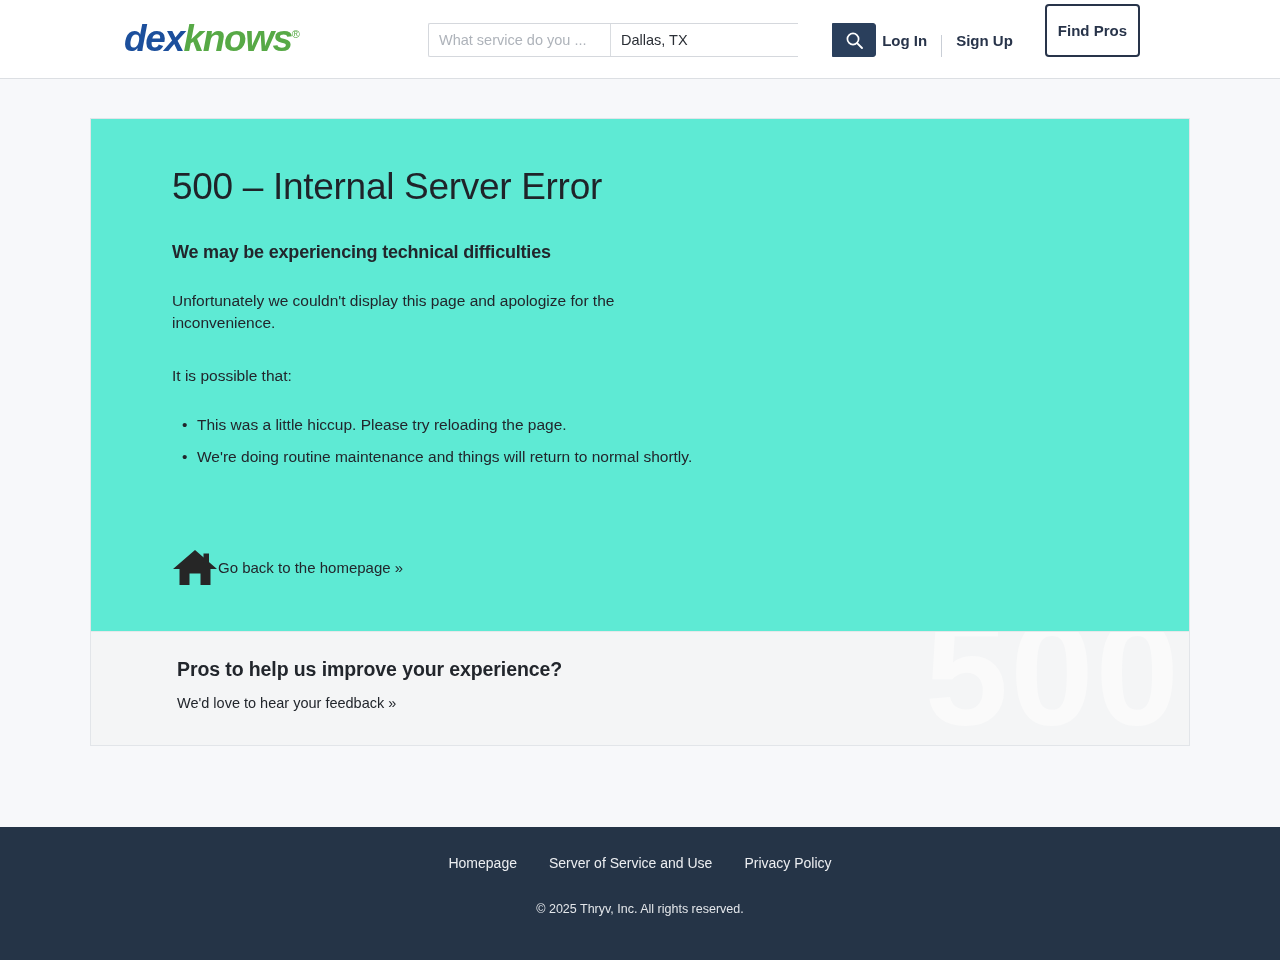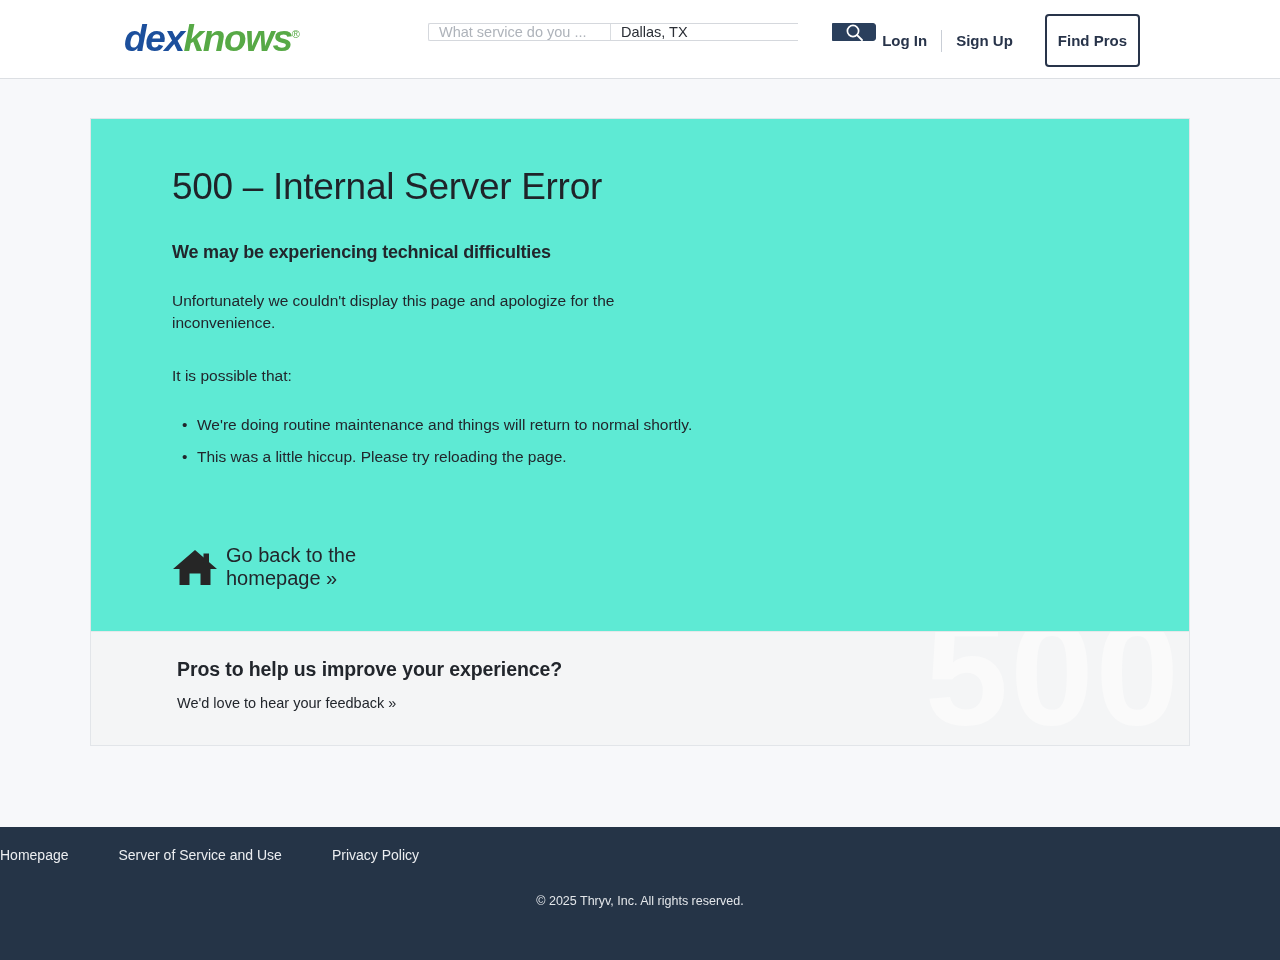--- a/index.html
+++ b/index.html
@@ -46,21 +46,21 @@
     font-weight: normal;
     color: #57a946;
     vertical-align: super;
     letter-spacing: 0;
   }
 
   .searchbar {
     position: absolute;
     left: 428px;
     top: 23px;
-    height: 18px;
+    height: 34px;
     display: flex;
     align-items: stretch;
     gap: 34px;
   }
   .search-fields {
     display: flex;
     align-items: stretch;
     width: 370px;
     border: 1px solid #d5d8dd;
     border-right: none;
@@ -93,21 +93,21 @@
     cursor: pointer;
     padding: 0;
   }
   .search-btn svg { display: block; }
 
   .header-actions {
     position: absolute;
     right: 140px;
     top: 24px;
     display: flex;
-    align-items: center;
+    align-items: flex-end;
     gap: 0;
     height: 33px;
   }
   .hdr-link {
     font-size: 15px;
     font-weight: bold;
     color: #28344a;
     text-decoration: none;
     padding: 0 14px;
     line-height: 33px;
@@ -191,22 +191,22 @@
   .homepage-link {
     display: flex;
     align-items: center;
     margin-top: 71px;
     width: 270px;
     text-decoration: none;
     cursor: pointer;
   }
   .home-icon { width: 46px; height: 46px; flex: none; }
   .homepage-label {
-    margin-left: 8px;
-    font-size: 20px;
+    margin-left: 0;
+    font-size: 15px;
     color: #22262c;
   }
 
   
   .feedback {
     position: absolute;
     left: 0;
     bottom: 0;
     width: 1100px;
     height: 114px;
@@ -250,23 +250,24 @@
     position: absolute;
     left: 0;
     bottom: 0;
     width: 1280px;
     height: 133px;
     background: #253447;
     color: #e8eaed;
   }
   .footer-links {
     display: flex;
+    justify-content: center;
     align-items: center;
-    gap: 50px;
-    padding-top: 20px;
+    gap: 32px;
+    padding-top: 28px;
   }
   .footer-link {
     font-size: 14px;
     color: #eceef1;
     text-decoration: none;
     cursor: pointer;
   }
   .footer-copy {
     text-align: center;
     font-size: 12.5px;
@@ -308,22 +309,22 @@
 
 <div class="card">
 
   <div class="card-body">
     <h1 class="error-title">500 – Internal Server Error</h1>
     <h2 class="error-sub">We may be experiencing technical difficulties</h2>
     <p class="error-para">Unfortunately we couldn't display this page and apologize for the inconvenience.</p>
     <p class="error-para second">It is possible that:</p>
 
     <ul class="reasons">
+      <li>This was a little hiccup. Please try reloading the page.</li>
       <li>We're doing routine maintenance and things will return to normal shortly.</li>
-      <li>This was a little hiccup. Please try reloading the page.</li>
     </ul>
 
     <a class="homepage-link">
       <span class="home-icon">
         <svg width="46" height="46" viewBox="0 0 46 46">
           <path d="M23 6 L45 25 L38.5 25 L38.5 41 L28.5 41 L28.5 29.5 L17.5 29.5 L17.5 41 L7.5 41 L7.5 25 L1 25 Z" fill="#262626"></path>
           <rect x="31.5" y="9.5" width="5.5" height="9" fill="#262626"></rect>
         </svg>
       </span>
       <span class="homepage-label">Go back to the homepage »</span>

